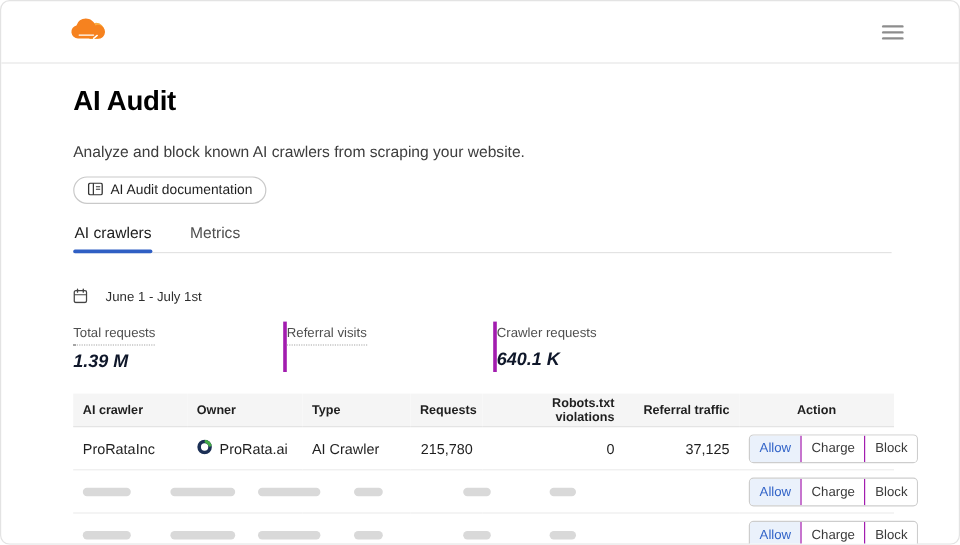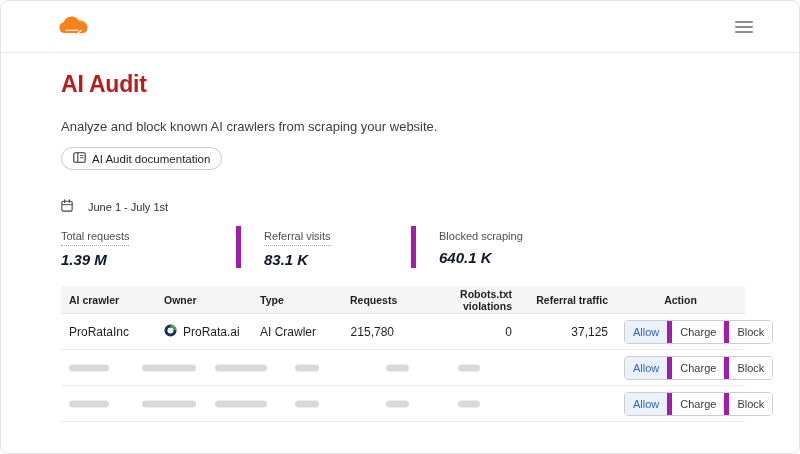--- a/index.html
+++ b/index.html
@@ -9,41 +9,41 @@
 
   
   .topbar{height:52px;display:flex;align-items:center;
     padding:0 44px 0 58px;border-bottom:1px solid #e7e7e7;box-sizing:border-box;}
   .logo{display:flex;align-items:center;cursor:pointer;}
   .hamburger{margin-left:auto;display:flex;flex-direction:column;gap:3px;
     padding:4px 2px;cursor:pointer;background:none;border:none;}
   .hamburger span{display:block;width:18px;height:2px;background:#8d8d8d;border-radius:1px;}
 
   main{padding:0 56px 0 60px;}
-  .title{margin:18px 0 0;font-size:23px;font-weight:700;color:#b91c1c;letter-spacing:-0.2px;line-height:1.15;}
+  .title{margin:18px 0 0;font-size:23px;font-weight:700;color:#000000;letter-spacing:-0.2px;line-height:1.15;}
   .subtitle{margin:22px 0 0;font-size:13px;color:#3d3d3d;line-height:1.2;}
   .doc-btn{margin-top:12px;display:inline-flex;align-items:center;gap:6px;height:23px;
     padding:0 11px;border:1px solid #c9c9c9;border-radius:12px;background:#fff;
     font-size:11.5px;color:#1f1f1f;font-family:inherit;cursor:pointer;}
 
   
   .tabs{margin-top:10px;display:flex;gap:30px;border-bottom:1px solid #e3e3e3;}
   .tab{position:relative;padding:6px 1px 9px;font-size:13px;color:#4f4f4f;cursor:pointer;}
   .tab.active{color:#1d1d1d;}
   .tab.active::after{content:"";position:absolute;left:0;right:0;bottom:-1px;height:3px;
     background:#2f5fc4;border-radius:2px;}
 
   
   .daterow{margin-top:29px;display:flex;align-items:center;gap:15px;font-size:11px;
     color:#2e2e2e;cursor:pointer;width:max-content;}
 
   
   .stats{margin-top:12px;display:flex;}
   .stat{width:175px;box-sizing:border-box;}
-  .stat + .stat{border-left:5px solid #a21caf;padding-left:23px;}
+  .stat + .stat{border-left:3px solid #a21caf;padding-left:0;}
   .stat-label{font-size:11px;color:#4f4f4f;display:inline-block;line-height:1.25;}
   .stat-label.dotted{border-bottom:1px dotted #a5a5a5;padding-bottom:1px;cursor:help;}
   .stat-value{margin-top:5px;font-size:15px;font-weight:700;color:#0f172a;font-style:italic;}
 
   
   .crawler-table{margin-top:18px;width:684px;border-collapse:collapse;table-layout:fixed;font-size:12px;}
   .crawler-table thead th{background:#f5f5f5;height:28px;font-size:10.5px;font-weight:700;
     color:#1f1f1f;padding:0 8px;text-align:left;box-sizing:border-box;border-bottom:1px solid #e4e4e4;}
   .crawler-table th.num{text-align:right;}
   .crawler-table th.ctr{text-align:center;}
@@ -52,21 +52,21 @@
   td.num{text-align:right;}
   .cell-crawler{font-weight:400;}
   .owner-wrap{display:flex;align-items:center;gap:6px;}
   .cell-type{color:#4c4c4c;}
   .cell-referral{color:#707070;}
   .action-cell{text-align:right;padding-right:10px !important;}
   .btn-group{display:inline-flex;border:1px solid #cdcdcd;border-radius:4px;overflow:hidden;
     background:#fff;vertical-align:middle;justify-content:flex-end;}
   .seg{padding:4px 8px;font-size:11px;color:#3a3a3a;background:#fff;border:none;
     font-family:inherit;cursor:pointer;line-height:1.3;}
-  .seg + .seg{border-left:5px solid #a21caf;}
+  .seg + .seg{border-left:1px solid #a21caf;}
   .seg.selected{background:#eaf1fb;color:#3264c8;}
 
   
   td.skel-cell{padding:0 !important;height:34px;}
   .skel-wrap{position:relative;height:34px;}
   .skelbar{position:absolute;top:50%;transform:translateY(-50%);height:7px;
     background:#d9d9d9;border-radius:3.5px;}
   .sb1{left:8px;width:40px;}  .sb2{left:81px;width:54px;}
   .sb3{left:154px;width:52px;}.sb4{left:234px;width:24px;}
   .sb5{left:325px;width:23px;}.sb6{left:397px;width:22px;}
@@ -102,43 +102,46 @@
       <span>
         <svg width="13" height="11" viewBox="0 0 15 13" aria-hidden="true">
           <rect x="0.8" y="0.8" width="13.4" height="11.4" rx="1.6" fill="none" stroke="#333" stroke-width="1.3"></rect>
           <path d="M5.5 0.8v11.4" stroke="#333" stroke-width="1.2"></path>
           <path d="M8 4.2h4.2M8 6.8h4.2" stroke="#333" stroke-width="1"></path>
         </svg>
       </span>
       <span>AI Audit documentation</span>
     </button>
 
+    <nav class="tabs">
+      <div class="tab active">AI crawlers</div>
+      <div class="tab">Metrics</div>
+    </nav>
 
     <div class="daterow">
       <span>
         <svg width="12" height="13" viewBox="0 0 14 15" aria-hidden="true">
           <rect x="1" y="2.5" width="12" height="11.5" rx="1.6" fill="none" stroke="#444" stroke-width="1.3"></rect>
           <path d="M1 6.5h12" stroke="#444" stroke-width="1.1"></path>
           <path d="M4.2 1v3M9.8 1v3" stroke="#444" stroke-width="1.3" stroke-linecap="round"></path>
         </svg>
       </span>
       <span>June 1 - July 1st</span>
     </div>
 
     <div class="stats">
       <div class="stat">
         <div class="stat-label dotted">Total requests</div>
         <div class="stat-value">1.39 M</div>
       </div>
       <div class="stat">
         <div class="stat-label dotted">Referral visits</div>
-        <div class="stat-value">83.1 K</div>
       </div>
       <div class="stat">
-        <div class="stat-label">Blocked scraping</div>
+        <div class="stat-label">Crawler requests</div>
         <div class="stat-value">640.1 K</div>
       </div>
     </div>
 
     <table class="crawler-table">
       <colgroup>
         <col style="width:95px">
           <col style="width:96px">
           <col style="width:90px">
         <col style="width:60px">

